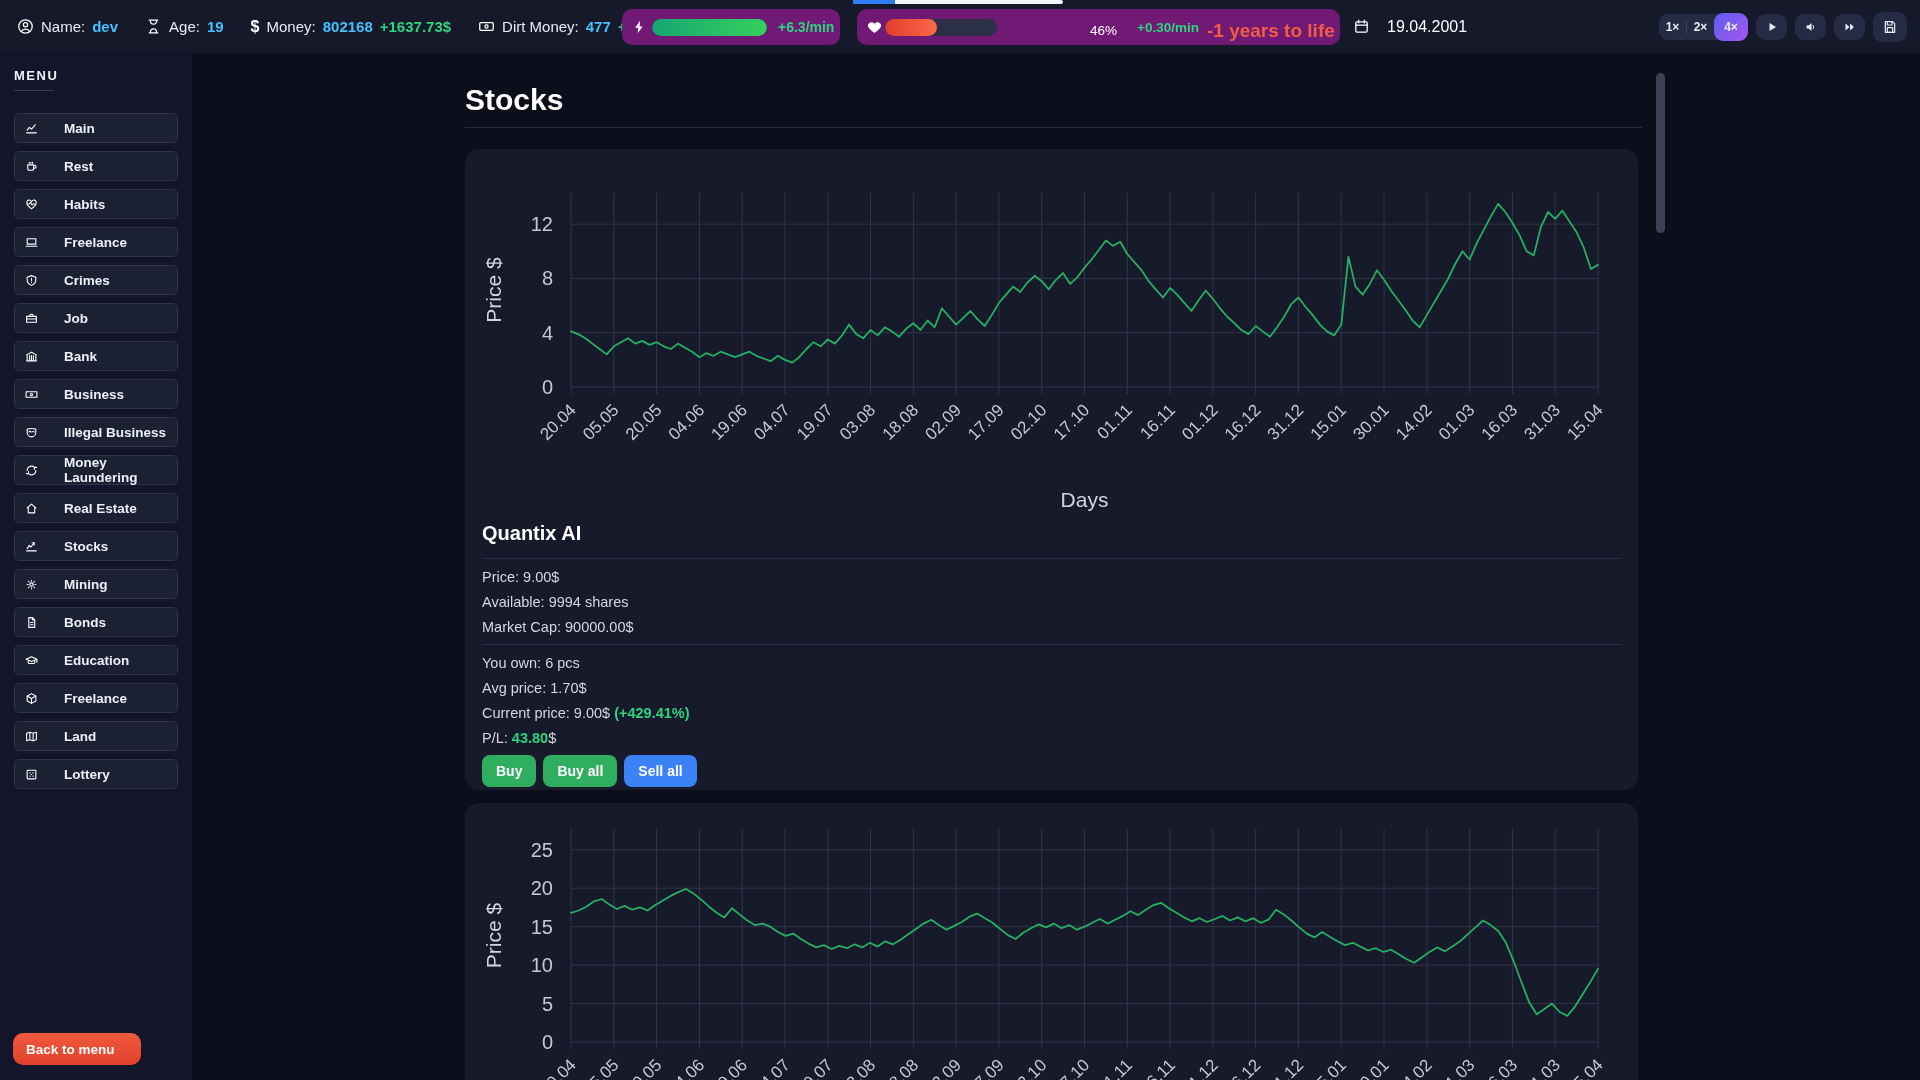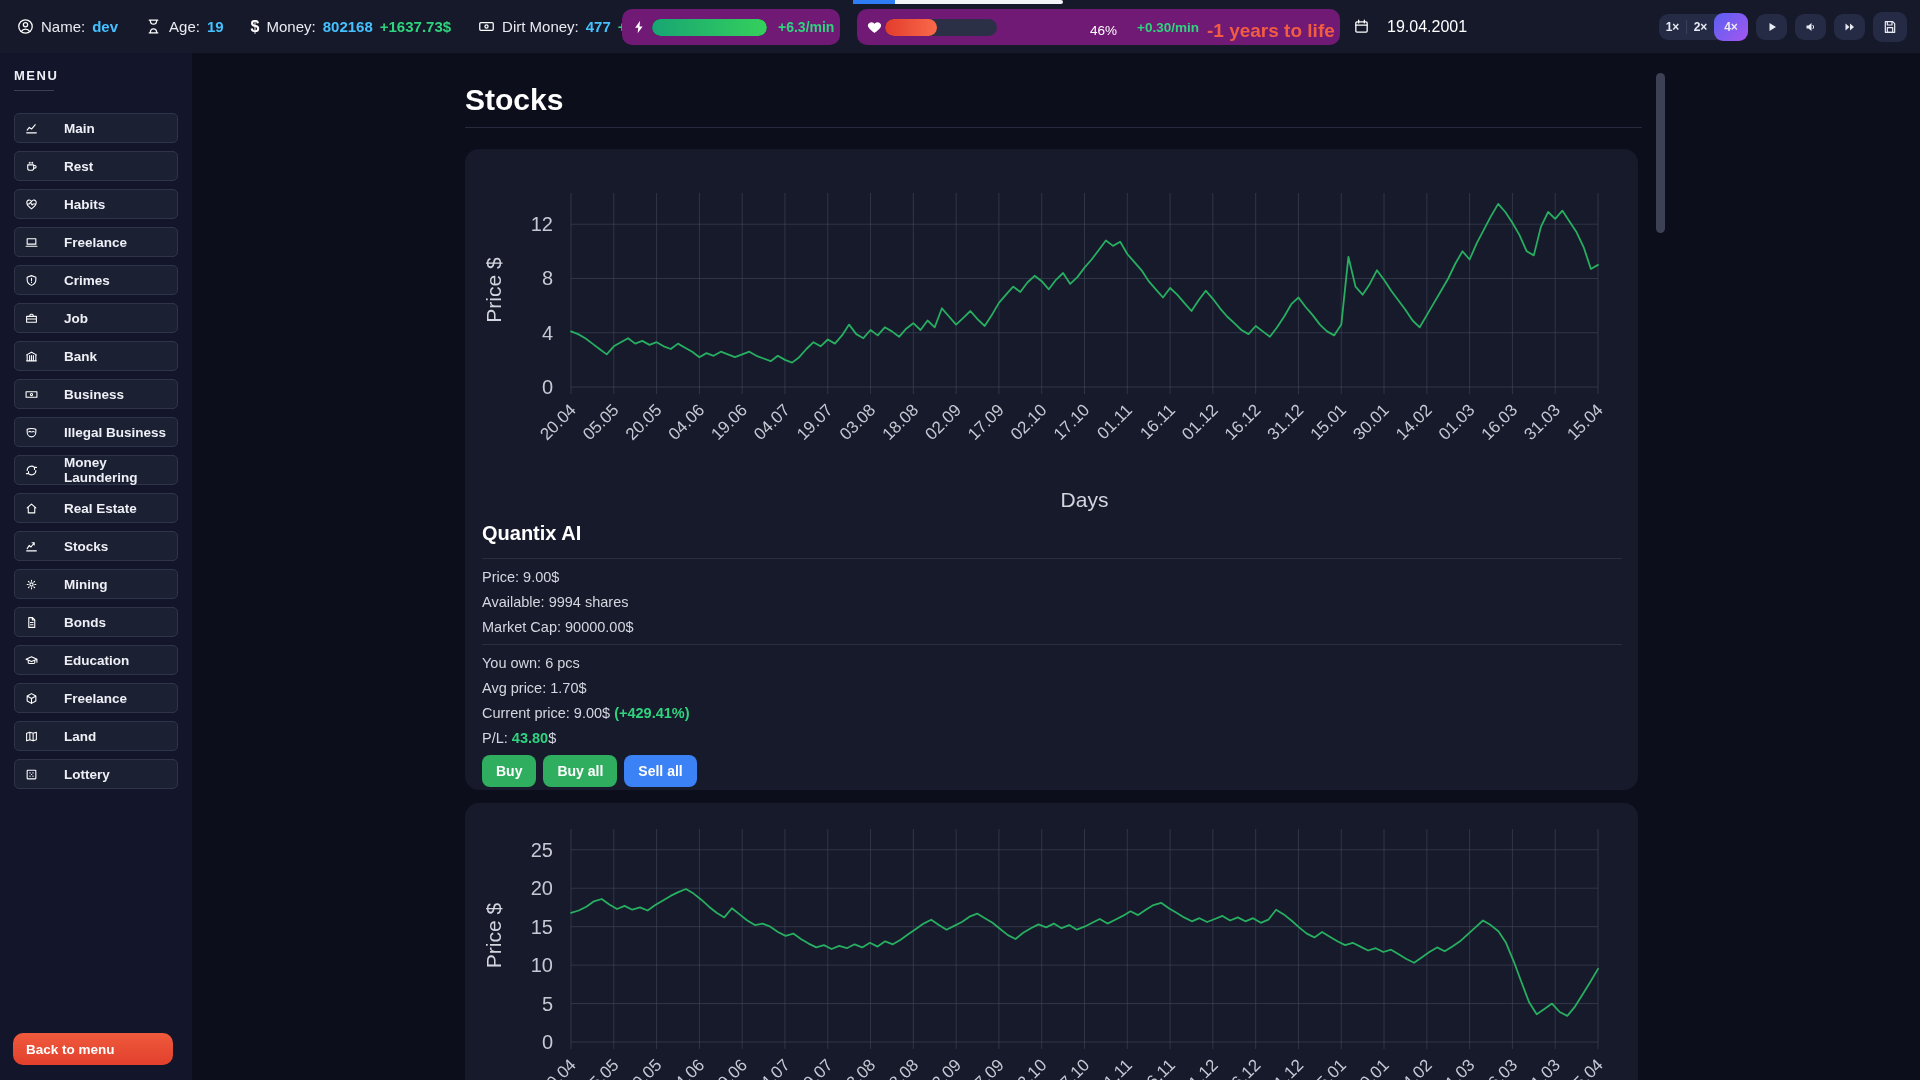--- a/index.html
+++ b/index.html
@@ -47,21 +47,21 @@
 
   
   .sidebar { position:absolute; left:0; top:53px; width:192px; bottom:0; background:#13162a; }
   .menu-title { position:absolute; left:14px; top:15px; font-size:13px; font-weight:700; letter-spacing:1.5px; color:#eef0f6; }
   .menu-underline { position:absolute; left:14px; top:37px; width:40px; height:1px; background:#3a3f55; }
   .nav { position:absolute; left:14px; top:60px; width:164px; }
   .nav-item { display:flex; align-items:center; gap:26px; width:164px; height:30px; margin-bottom:8px;
     background:#1c2033; border:1px solid #30344b; border-radius:5px; padding-left:10px; cursor:pointer; }
   .nav-item span { font-size:13.5px; font-weight:700; color:#eef0f6; }
   .nav-ic { width:13px; height:13px; stroke:#fff; stroke-width:2; fill:none; stroke-linecap:round; stroke-linejoin:round; flex:0 0 auto; }
-  .back-btn { position:absolute; left:13px; bottom:15px; width:160px; height:32px; border:none; border-radius:10px;
+  .back-btn { position:absolute; left:13px; bottom:15px; width:128px; height:32px; border:none; border-radius:10px;
     background:linear-gradient(180deg,#ef5a3c,#e2402c); color:#fff; font-size:13.5px; font-weight:700;
     font-family:inherit; cursor:pointer; text-align:left; padding-left:13px; }
 
   
   .content { position:absolute; left:192px; top:53px; right:0; bottom:0; background:#0c0e1b; overflow:hidden; }
   .page-title { position:absolute; left:273px; top:30px; font-size:30px; font-weight:700; color:#fff; }
   .title-rule { position:absolute; left:273px; top:74px; width:1177px; height:1px; background:#262a3c; }
   .card { position:absolute; left:273px; width:1173px; background:#161a2b; border-radius:14px; }
   .card1 { top:96px; height:641px; }
   .card2 { top:750px; height:1000px; }

